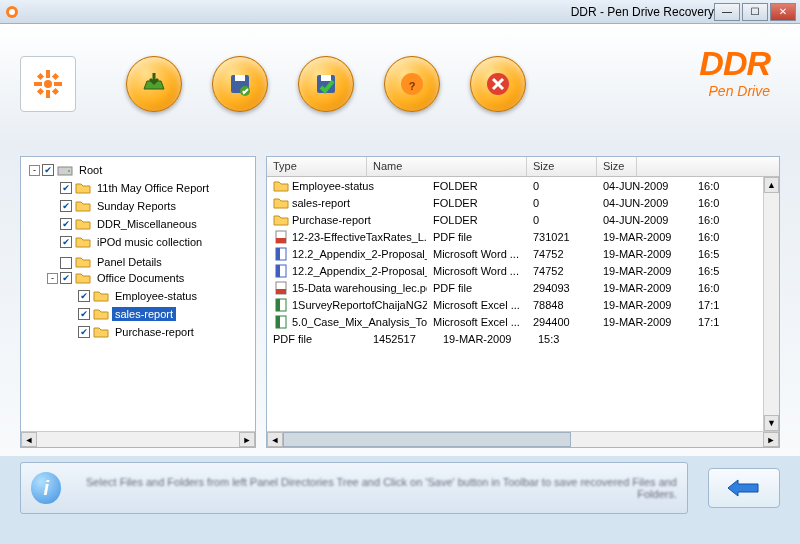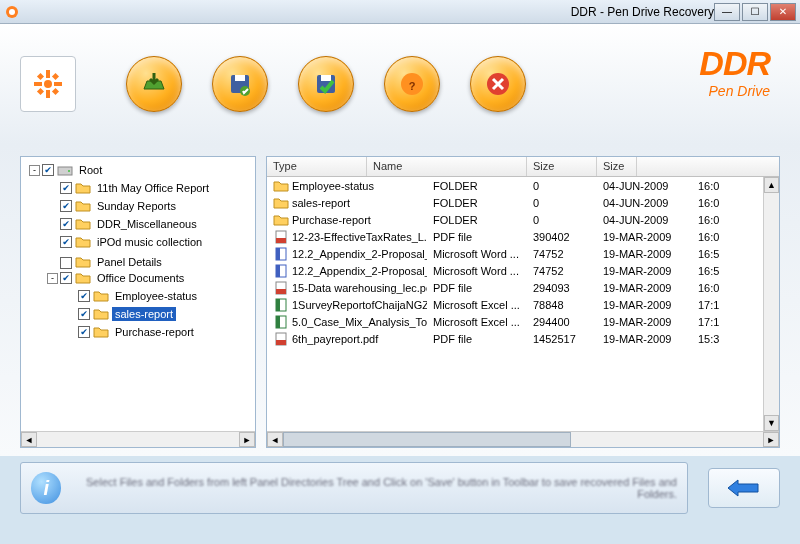--- a/index.html
+++ b/index.html
@@ -275,21 +275,21 @@
           </div>
           <div class="listrow">
             <div class="cell c-name" style="display:flex;align-items:center">
               <span class="fico"><svg width="16" height="14" viewBox="0 0 16 14">
                   <rect x="3" y="1" width="10" height="12" fill="#fff" stroke="#888"></rect>
                   <rect x="3" y="8" width="10" height="5" fill="#d04030"></rect>
                 </svg></span>
               <span>12-23-EffectiveTaxRates_L...</span>
             </div>
             <div class="cell c-type">PDF file</div>
-            <div class="cell c-size">390402</div>
+            <div class="cell c-size">731021</div>
             <div class="cell c-date">19-MAR-2009</div>
             <div class="cell c-time">16:0</div>
           </div>
           <div class="listrow">
             <div class="cell c-name" style="display:flex;align-items:center">
               <span class="fico"><svg width="16" height="14" viewBox="0 0 16 14">
                   <rect x="3" y="1" width="10" height="12" fill="#fff" stroke="#4060c0"></rect>
                   <rect x="3" y="1" width="4" height="12" fill="#4060c0"></rect>
                 </svg></span>
               <span>12.2_Appendix_2-Proposal_...</span>
@@ -345,27 +345,20 @@
                   <rect x="3" y="1" width="4" height="12" fill="#308040"></rect>
                 </svg></span>
               <span>5.0_Case_Mix_Analysis_To...</span>
             </div>
             <div class="cell c-type">Microsoft Excel ...</div>
             <div class="cell c-size">294400</div>
             <div class="cell c-date">19-MAR-2009</div>
             <div class="cell c-time">17:1</div>
           </div>
           <div class="listrow">
-            <div class="cell c-name" style="display:flex;align-items:center">
-              <span class="fico"><svg width="16" height="14" viewBox="0 0 16 14">
-                  <rect x="3" y="1" width="10" height="12" fill="#fff" stroke="#888"></rect>
-                  <rect x="3" y="8" width="10" height="5" fill="#d04030"></rect>
-                </svg></span>
-              <span>6th_payreport.pdf</span>
-            </div>
             <div class="cell c-type">PDF file</div>
             <div class="cell c-size">1452517</div>
             <div class="cell c-date">19-MAR-2009</div>
             <div class="cell c-time">15:3</div>
           </div>
         </div>
       <div class="vscroll">
         <div class="arrow">▲</div>
         <div class="track"></div>
         <div class="arrow">▼</div>

